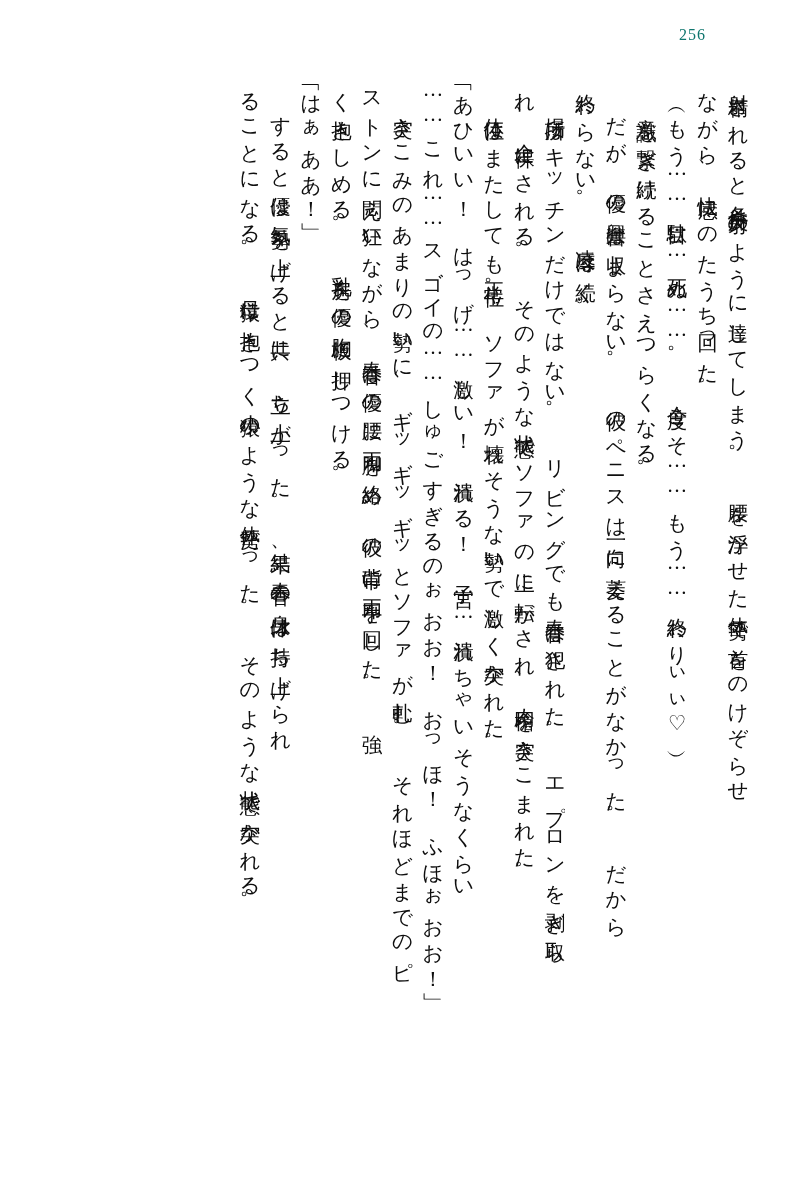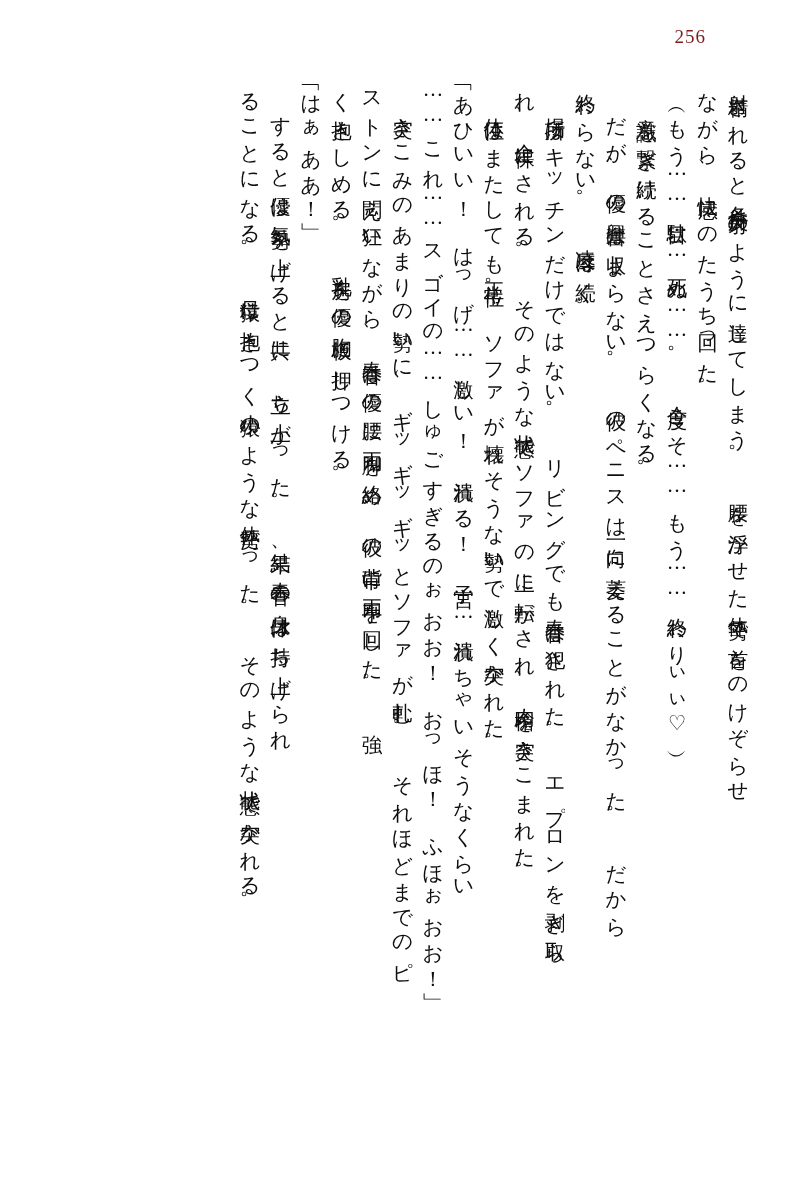--- a/index.html
+++ b/index.html
@@ -17,23 +17,23 @@
   .page {
     position: relative;
     width: 792px;
     height: 1200px;
     box-sizing: border-box;
   }
   .page-number {
     position: absolute;
     top: 26px;
     right: 86px;
-    font-size: 19px;
+    font-size: 16px;
     letter-spacing: 1px;
-    color: #7f1d1d;
+    color: #0f766e;
     font-family: "Liberation Serif", "DejaVu Serif", serif;
   }
   .body-area {
     position: absolute;
     top: 78px;
     left: 44px;
     right: 44px;
     bottom: 36px;
     display: flex;
     flex-direction: row-reverse;

